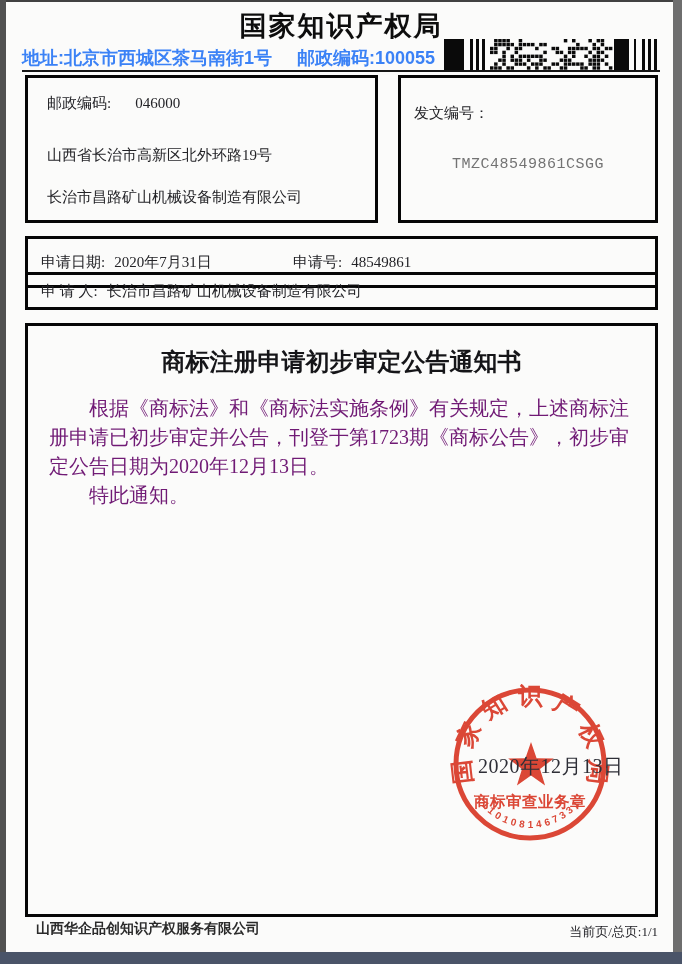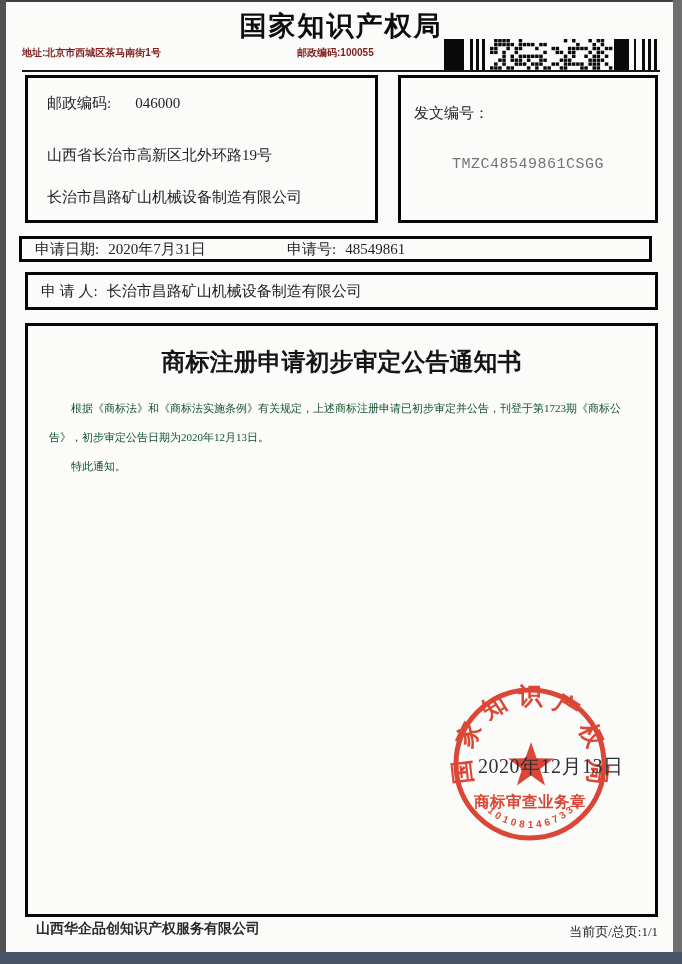--- a/index.html
+++ b/index.html
@@ -17,34 +17,34 @@
   .edge-left  { position:absolute; left:0; top:0; width:6px; height:100%; background:#515151; }
   .edge-right { position:absolute; right:0; top:0; width:9px; height:100%; background:#6e6e6e; }
   .edge-top   { position:absolute; left:0; top:0; width:100%; height:2px; background:#414141; }
   .edge-bottom{ position:absolute; left:0; bottom:0; width:100%; height:12px; background:#4a5468; }
 
   .org-title {
     position:absolute; top:8px; left:0; right:0;
     text-align:center; font-size:27px; font-weight:bold; color:#0d0d0d;
     letter-spacing:2px;
   }
-  .addr-line { position:absolute; top:46px; font-size:10px; font-weight:bold;
-    font-family:"Liberation Sans","DejaVu Sans",sans-serif; color:#7f1d1d; }
+  .addr-line { position:absolute; top:46px; font-size:18px; font-weight:bold;
+    font-family:"Liberation Sans","DejaVu Sans",sans-serif; color:#3b82f6; }
   .addr-address { left:22px; }
   .addr-postal  { left:281px;margin-left:16px; }
 
   .barcode { position:absolute; left:444px; top:39px; width:218px; height:31px; }
   .barcode rect { fill:#0a0a0a; }
 
   .header-rule { position:absolute; left:22px; top:70px; width:638px; height:2px; background:#161616; }
 
   .bx { position:absolute; border:3px solid #060606; background:transparent; }
   .recipient-box { left:25px; top:75px; width:353px; height:148px; }
   .dispatch-box  { left:398px; top:75px; width:260px; height:148px; }
-  .appdate-box   { left:19px; top:236px; width:633px; height:26px;text-align:right; }
+  .appdate-box   { left:25px; top:236px; width:633px; height:52px;text-align:right; }
   .applicant-box { left:25px; top:272px; width:633px; height:38px;padding-left:7px; }
   .main-box      { left:25px; top:323px; width:633px; height:594px; }
 
   .recipient-box .line { position:absolute; left:19px; font-size:15px; color:#232327; white-space:nowrap; }
   .rcp-postal  { top:16px; }
   .rcp-postal .val { margin-left:24px; }
   .rcp-address { top:68px; }
   .rcp-company { top:110px; }
 
   .dispatch-label  { position:absolute; left:13px; top:26px; font-size:15px; color:#232327; }
@@ -54,21 +54,21 @@
   .appdate-box .grp { position:absolute; top:50%; transform:translateY(-50%);
                       font-size:15px; white-space:nowrap; color:#232327; }
   .grp-date { left:13px; }
   .grp-no   { left:265px; }
   .grp .val { margin-left:9px; }
 
   .applicant-box .grp { position:absolute; top:50%; transform:translateY(-50%);
                         left:13px; font-size:15px; white-space:nowrap; color:#232327; }
 
   .notice-title { margin-top:20px; text-align:center; font-size:24px; font-weight:bold; color:#151518; }
-  .main-box p { font-size:11px; line-height:29px; padding:0 21px; text-indent:2em; color:#14532d; }
+  .main-box p { font-size:20px; line-height:29px; padding:0 21px; text-indent:2em; color:#701a75; }
   .main-box .p1 { margin-top:16px; }
 
   .seal-wrap { position:absolute; left:450px; top:684px; width:160px; height:160px; }
   .seal-wrap svg { width:160px; height:160px; opacity:0.93; }
   .seal-date { position:absolute; left:478px; top:753px; font-size:20px;
                color:#2e2f37; letter-spacing:0.5px; white-space:nowrap; }
 
   .footer-agency { position:absolute; left:28px; top:920px; font-size:14px; font-weight:bold;
                    font-family:"Liberation Sans","DejaVu Sans",sans-serif; color:#2b2b2b;padding-left:8px; }
   .footer-page { position:absolute; right:24px; top:923px; font-size:13px; color:#1f1f24; white-space:nowrap; }

